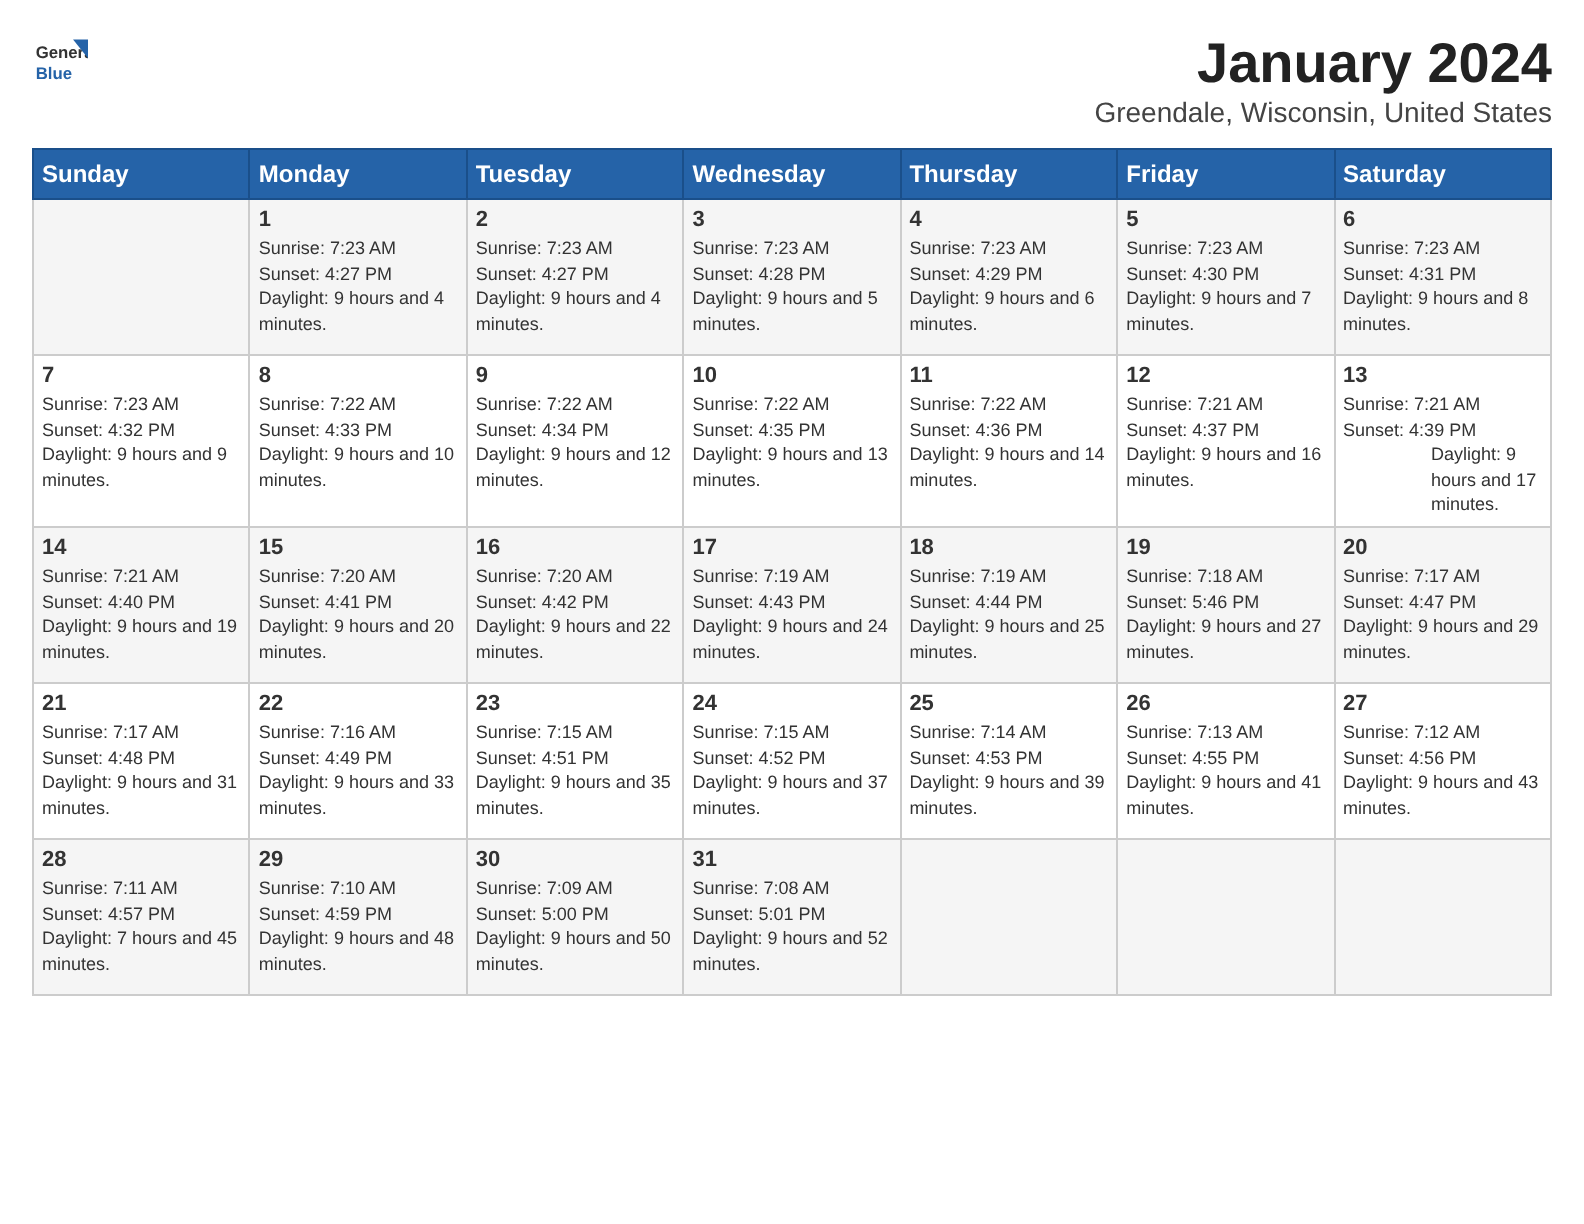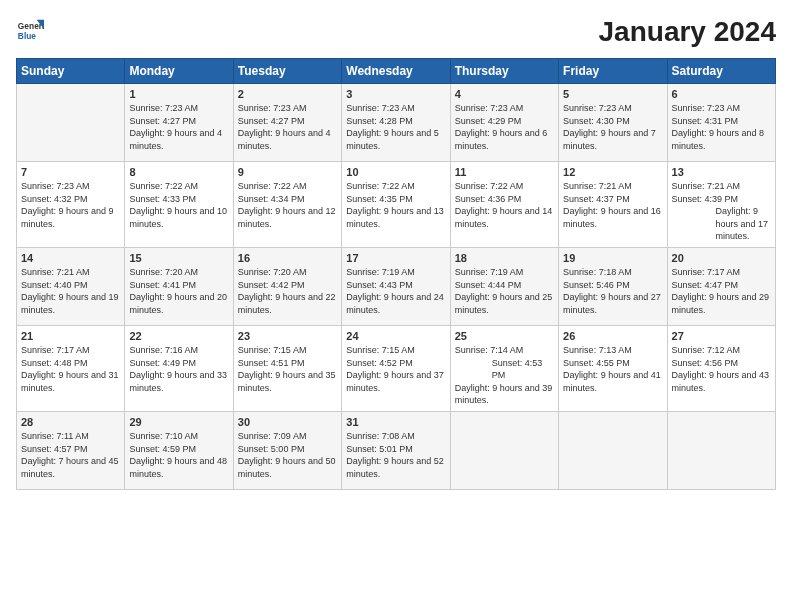--- a/index.html
+++ b/index.html
@@ -91,20 +91,21 @@
   <div class="header">
     <div class="logo">
       <svg class="logo-icon" viewBox="0 0 30 30" xmlns="http://www.w3.org/2000/svg">
         <text x="2" y="14" font-size="9" fill="#333" font-family="Arial" font-weight="bold">General</text>
         <text x="2" y="25" font-size="9" fill="#2563a8" font-family="Arial" font-weight="bold">Blue</text>
         <polygon points="22,4 30,4 30,14" fill="#2563a8"></polygon>
       </svg>
     </div>
     <div class="title-block">
       <div class="main-title">January 2024</div>
+      <div class="subtitle">Greendale, Wisconsin, United States</div>
     </div>
   </div>
 
   <table>
     <thead>
       <tr>
       <th>Sunday</th>
           <th>Monday</th>
           <th>Tuesday</th>
           <th>Wednesday</th>
@@ -311,21 +312,21 @@
             <div class="day-info">
               <span style="display: block;">Sunrise: 7:15 AM</span>
               <span style="display: block;">Sunset: 4:52 PM</span>
               <span style="display: block;">Daylight: 9 hours and 37 minutes.</span>
             </div>
           </td>
           <td>
             <span class="day-number">25</span>
             <div class="day-info">
               <span style="display: block;">Sunrise: 7:14 AM</span>
-              <span style="display: block; margin-left: 37px;">Sunset: 4:53 PM</span>
+              <span style="display: block;">Sunset: 4:53 PM</span>
               <span style="display: block;">Daylight: 9 hours and 39 minutes.</span>
             </div>
           </td>
           <td>
             <span class="day-number">26</span>
             <div class="day-info">
               <span style="display: block;">Sunrise: 7:13 AM</span>
               <span style="display: block;">Sunset: 4:55 PM</span>
               <span style="display: block;">Daylight: 9 hours and 41 minutes.</span>
             </div>

